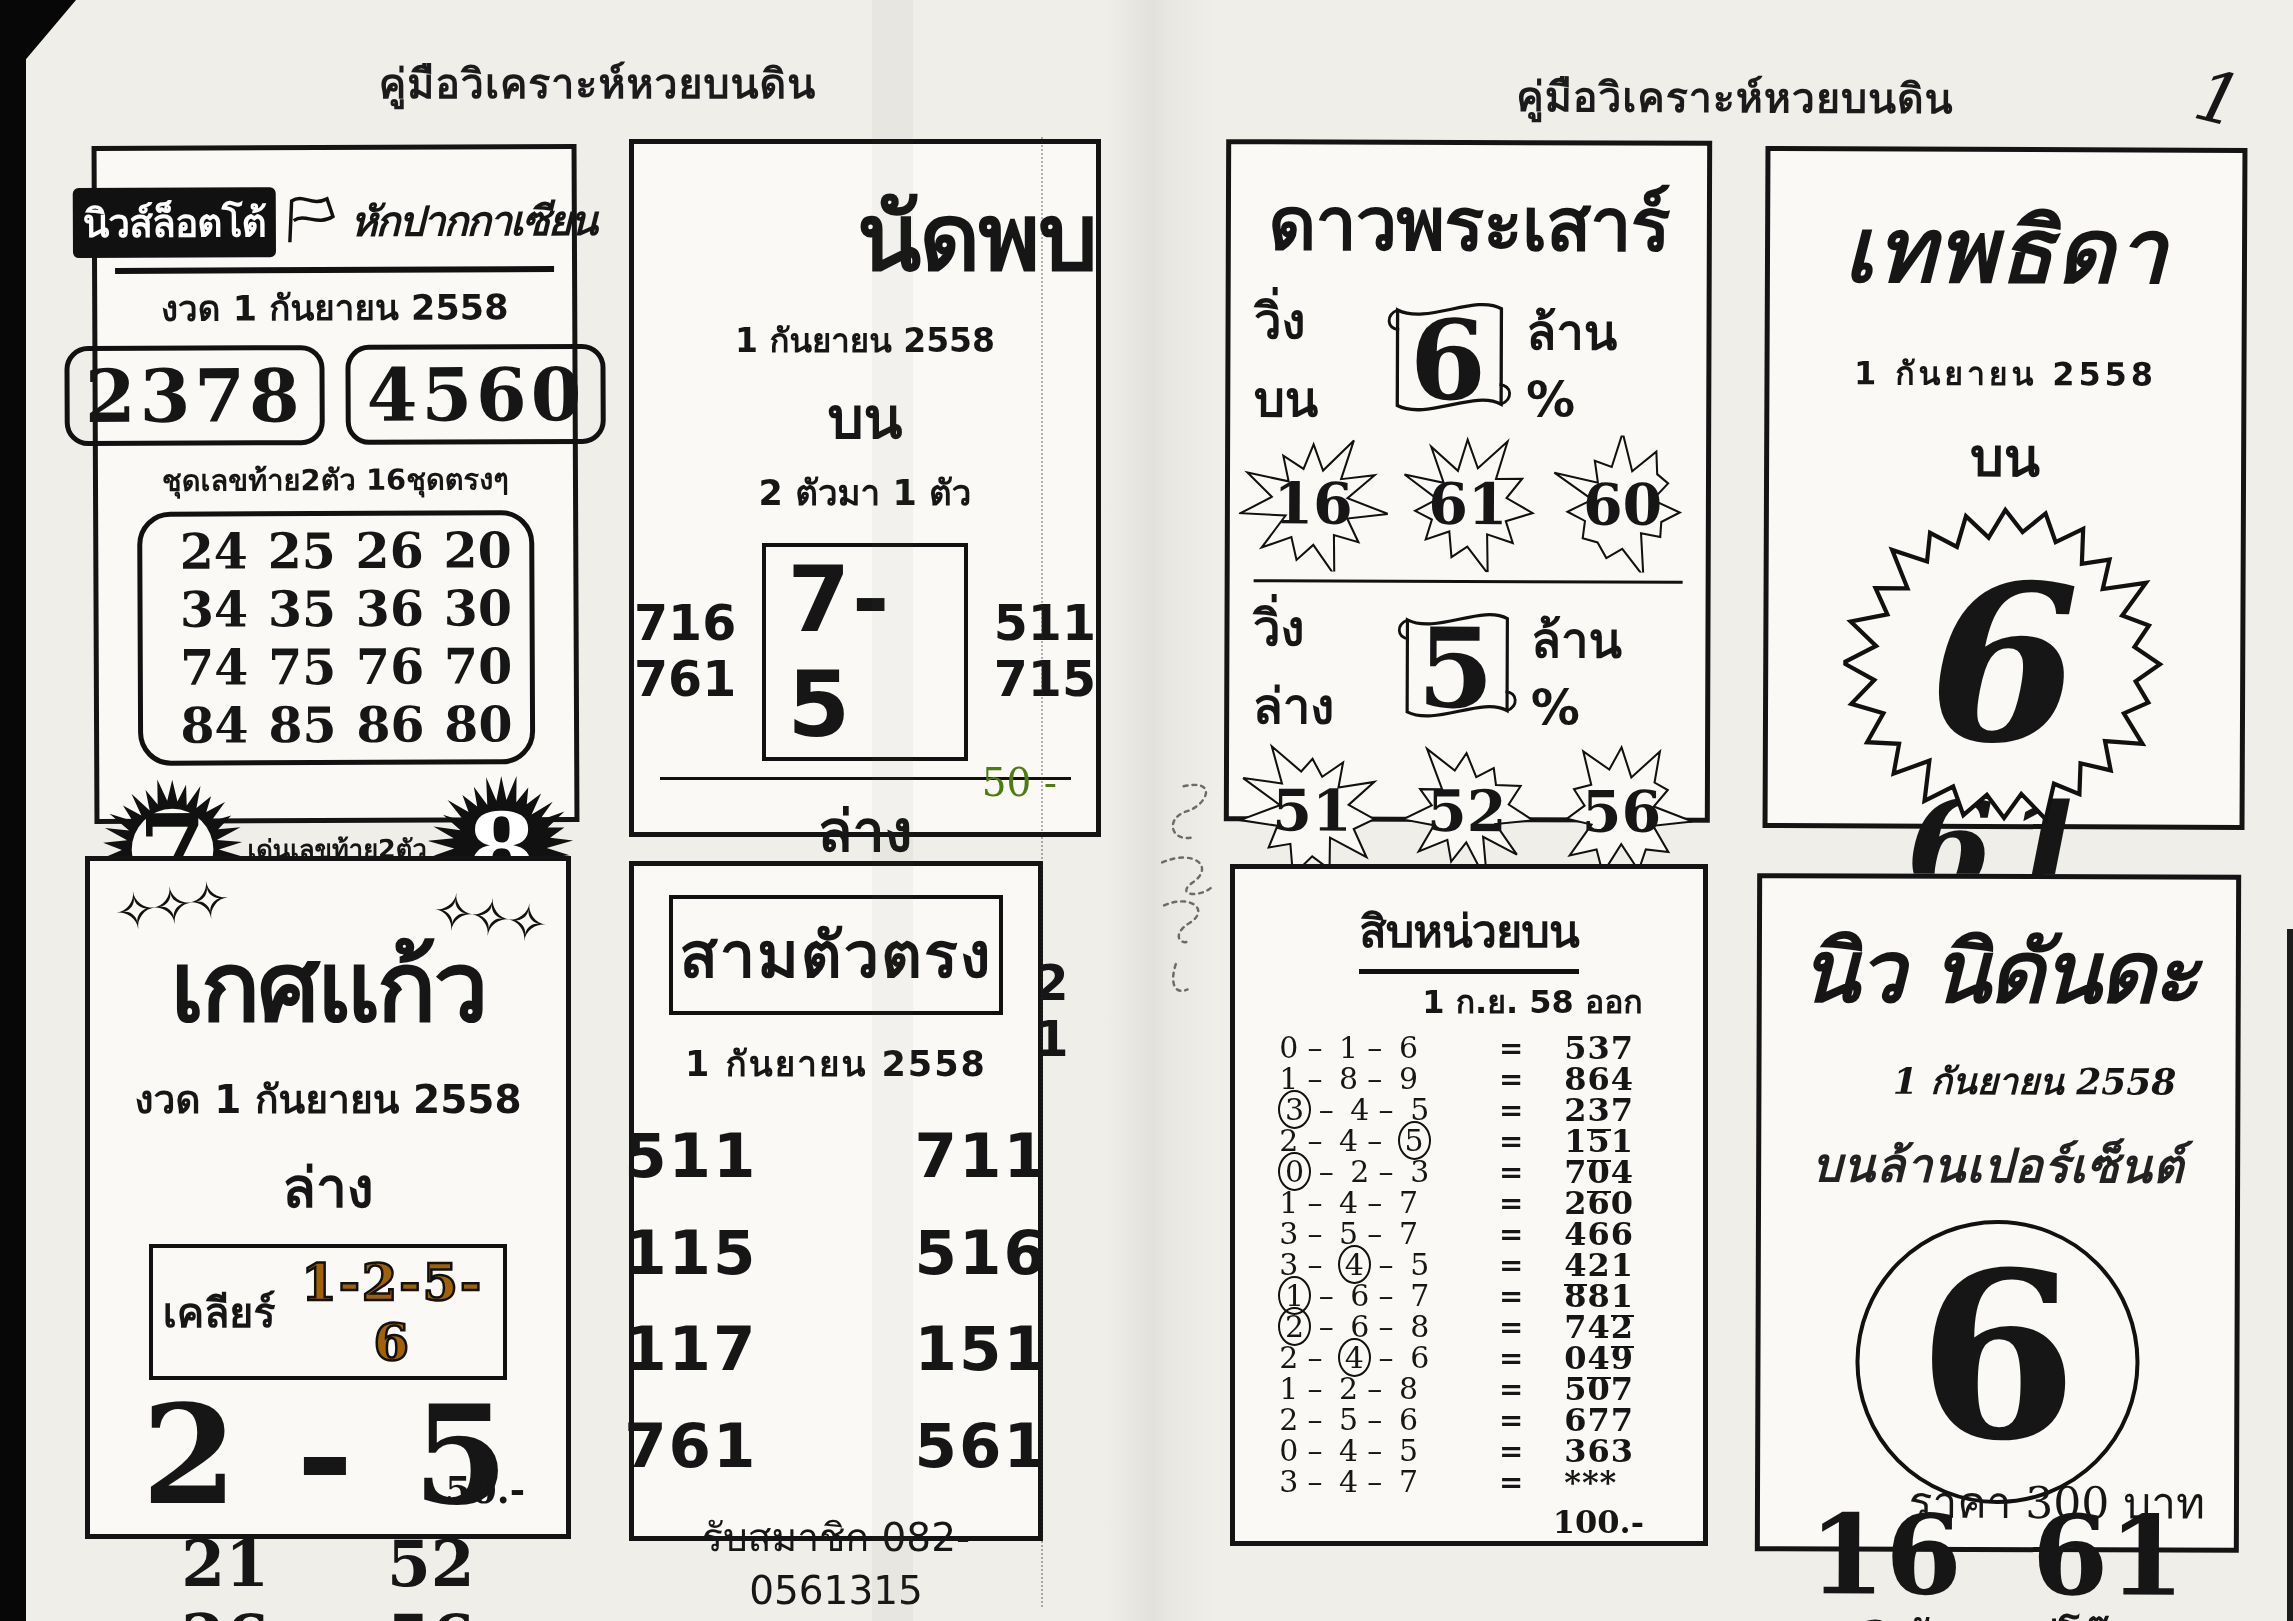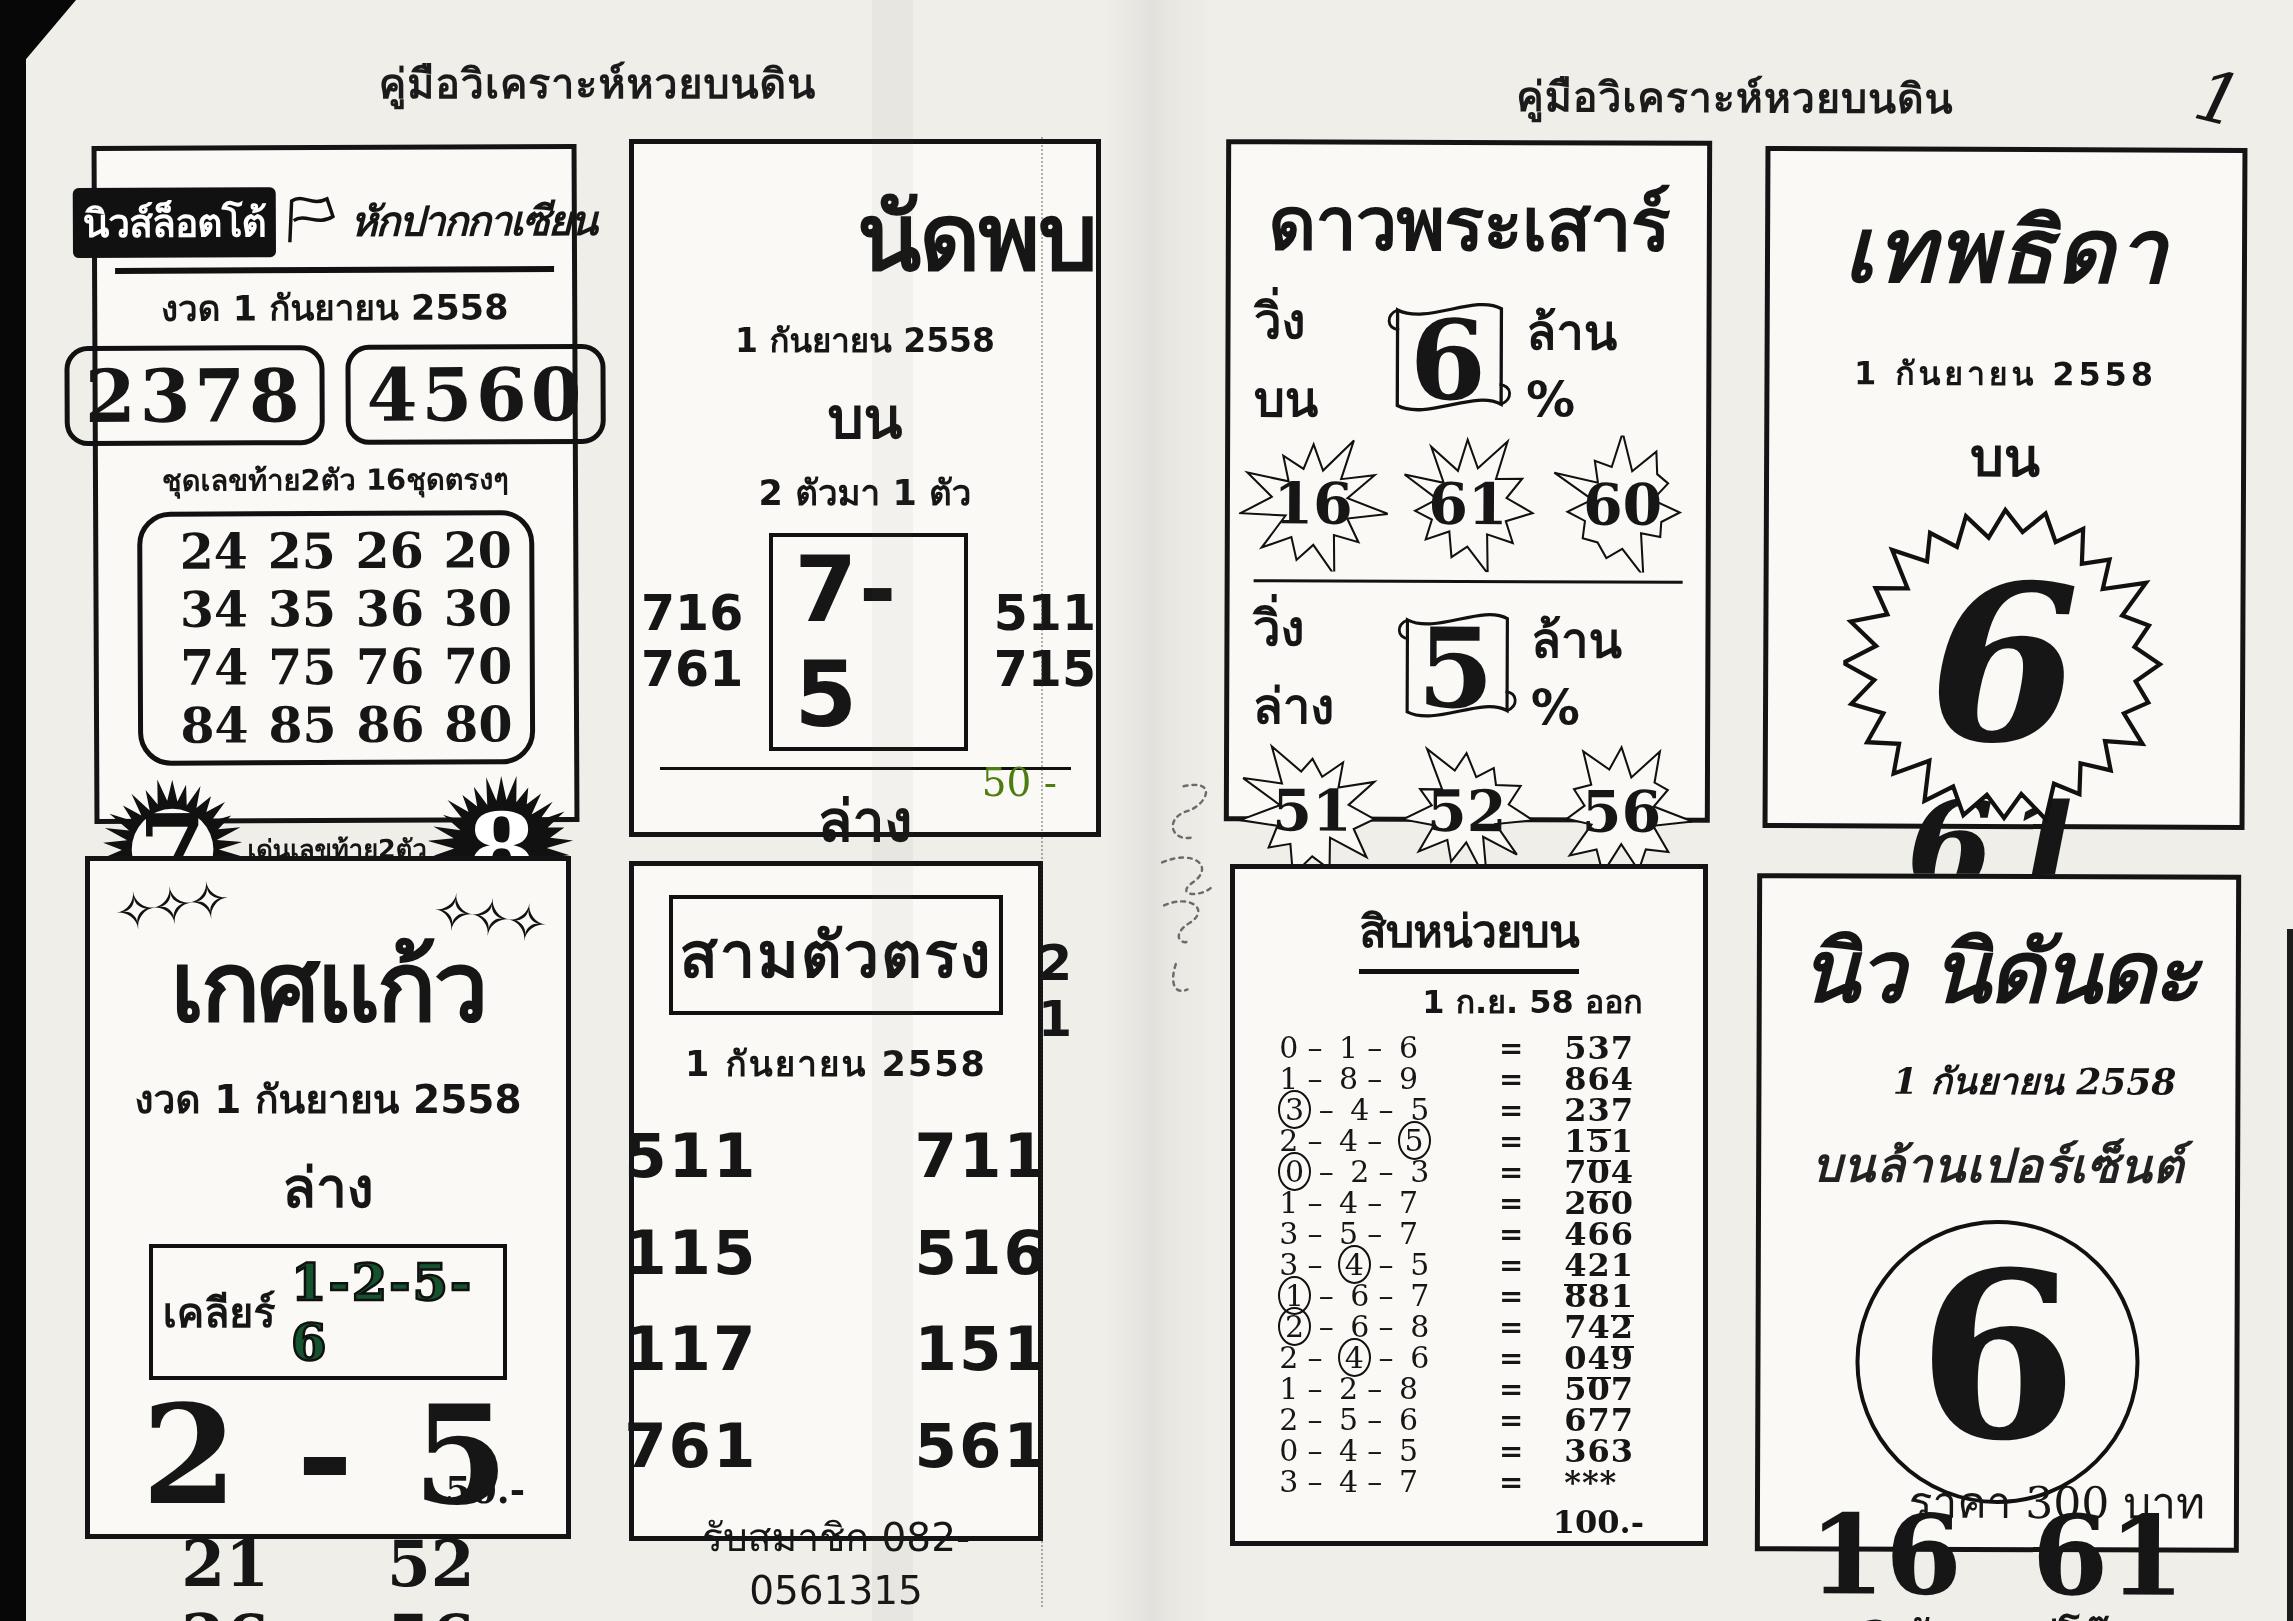--- a/index.html
+++ b/index.html
@@ -55,21 +55,21 @@
     font-weight:bold; font-family:"DejaVu Serif",serif; }
   .p1-star-num7 { font-size:98px; color:#111; }
   .p1-star-num8 { font-size:98px; color:#fff; }
   .p1-star-caption { font-size:25.5px; font-weight:bold; white-space:nowrap; }
 
   
   .p2-title { text-align:right; font-size:94px; font-weight:bold; margin-top:17.6px; letter-spacing:-2px; }
   .p2-date { text-align:center; font-size:33px; font-weight:bold; margin-top:3.9px; }
   .p2-label { text-align:center; font-size:57px; font-weight:bold; margin-top:5.9px; }
   .p2-sub { text-align:center; font-size:35px; font-weight:bold; margin-top:2px; }
-  .p2-numrow { display:flex; align-items:center; justify-content:center; gap:25.5px; margin-top:13px;padding-left:7px; }
+  .p2-numrow { display:flex; align-items:center; justify-content:center; gap:25.5px; margin-top:23px; }
   .p2-side { font-size:49px; font-weight:bold; line-height:1.15; text-align:center; }
   .p2-main { border:4.9px solid #111; font-size:90px; font-weight:bold; padding:0 21.6px;
     letter-spacing:2px; }
   .p2-divider { border-top:3.9px solid #111; margin:15.7px 25.5px 0; }
   .p2-price { position:absolute; right:39px; bottom:27.4px; font-size:39px; color:#4d7c0f;
     font-family:"DejaVu Serif",serif; }
 
   
   .p3-title { text-align:center; font-size:74px; font-weight:900; margin-top:19.6px; letter-spacing:-1px; }
   .p3-row { display:flex; align-items:center; justify-content:space-between; padding:0 23.5px; margin-top:0px; }
@@ -101,22 +101,22 @@
   .sparkles { position:absolute; font-size:51px; letter-spacing:-5.9px; color:#111; }
   .sp-l { left:23.5px; top:15.7px; transform:rotate(-8deg); }
   .sp-r { right:23.5px; top:27.4px; transform:rotate(8deg); }
   .p5-title { text-align:center; font-size:98px; font-weight:900; font-family:"DejaVu Serif",serif;
     margin-top:47px; letter-spacing:-2.9px; }
   .p5-date { text-align:center; font-size:39px; font-weight:bold; margin-top:3.9px; }
   .p5-label { text-align:center; font-size:55px; font-weight:bold; margin-top:13.7px; }
   .p5-clear { border:4.9px solid #111; margin:13.7px 59px 0; padding:3.9px 9.8px;
     display:flex; align-items:center; justify-content:center; gap:15.7px; }
   .p5-clear-label { font-size:41px; font-weight:bold; }
-  .p5-clear-nums { font-size:51px; font-weight:900; letter-spacing:2px; color:#14532d;
-    -webkit-text-stroke:2.5px #111; text-shadow:0 0 1px #111; font-family:"DejaVu Serif",serif; }
+  .p5-clear-nums { font-size:51px; font-weight:900; letter-spacing:2px; color:#a16207;
+    -webkit-text-stroke:2.5px #111; text-shadow:0 0 1px #111; font-family:"DejaVu Serif",serif;text-align:center; }
   .p5-main { text-align:center; font-size:137px; font-weight:900; font-family:"DejaVu Serif",serif;
     margin-top:-5.9px; letter-spacing:5.9px; }
   .p5-pairs { margin-top:-7.8px; }
   .p5-pairs .row { display:flex; justify-content:center; gap:118px; }
   .p5-pairs .cell { font-size:63px; font-weight:bold; font-family:"DejaVu Serif",serif; }
   .p5-price { position:absolute; right:41px; bottom:21.6px; font-size:37px; font-weight:bold;
     font-family:"DejaVu Serif",serif; }
 
   
   .p6-titlebox { border:4.9px solid #111; margin:29px 35px 0; text-align:center; padding:5.9px 0; }

